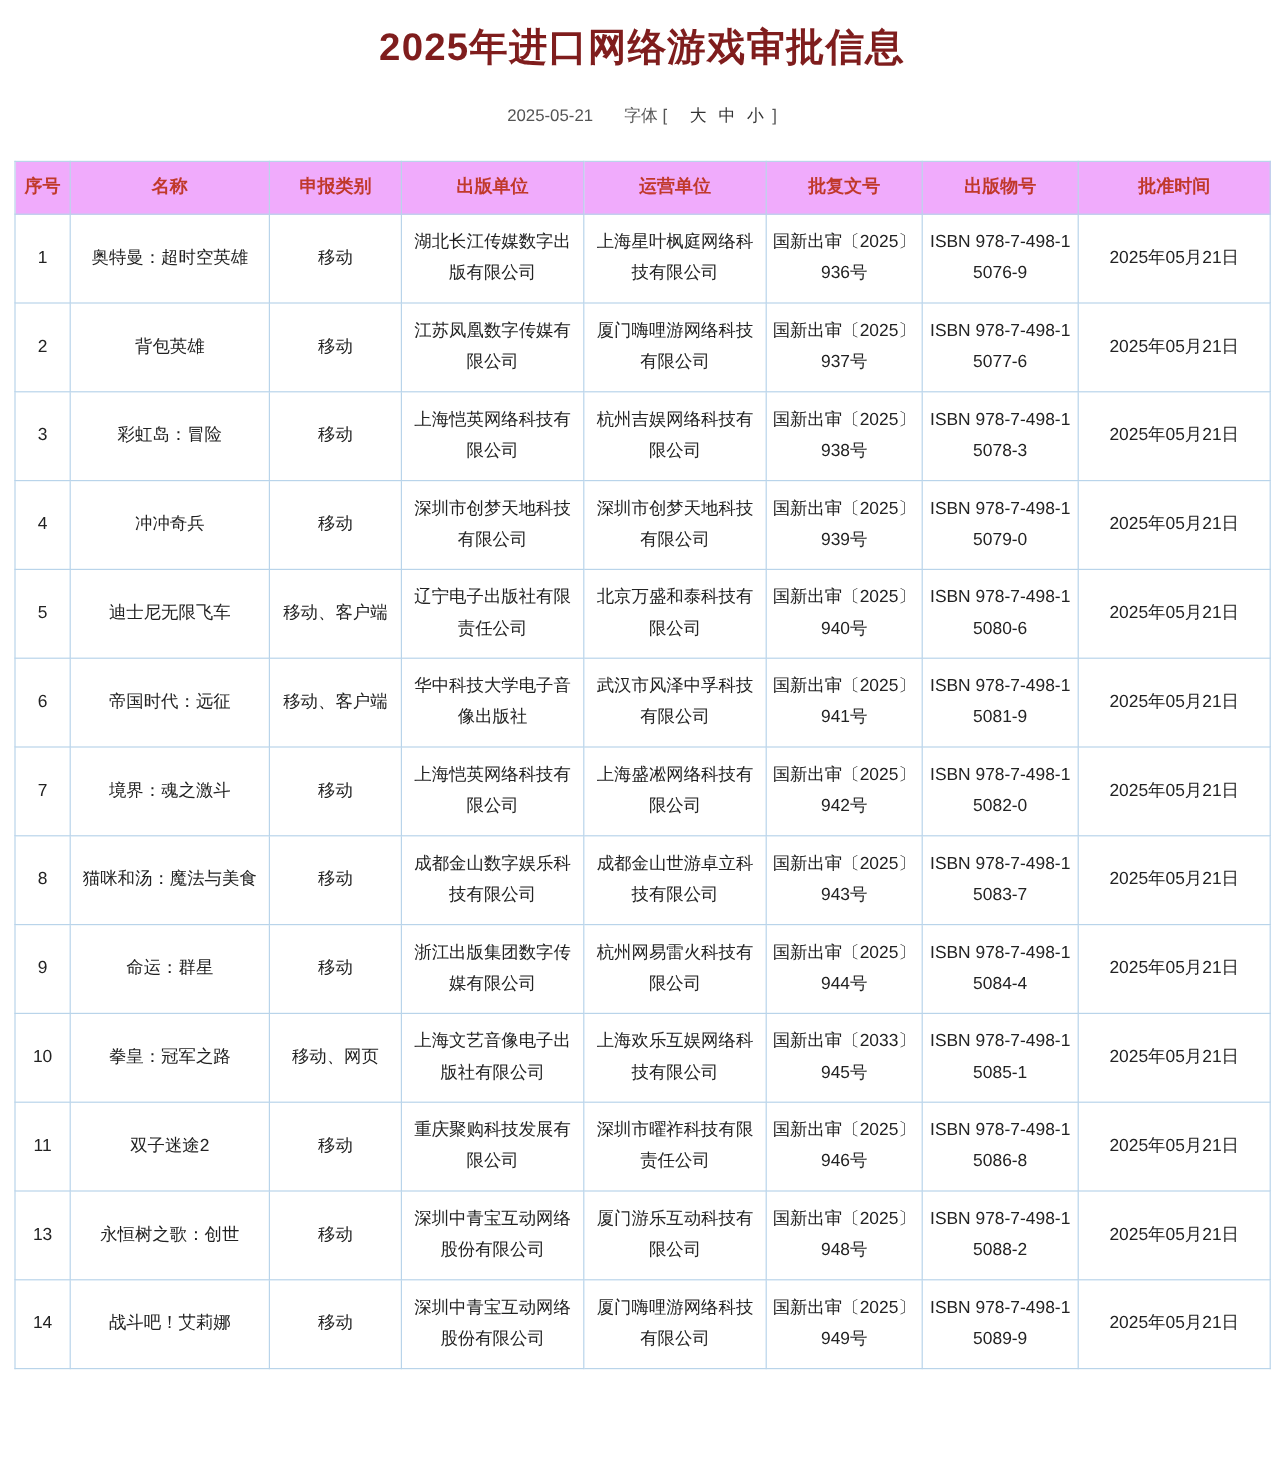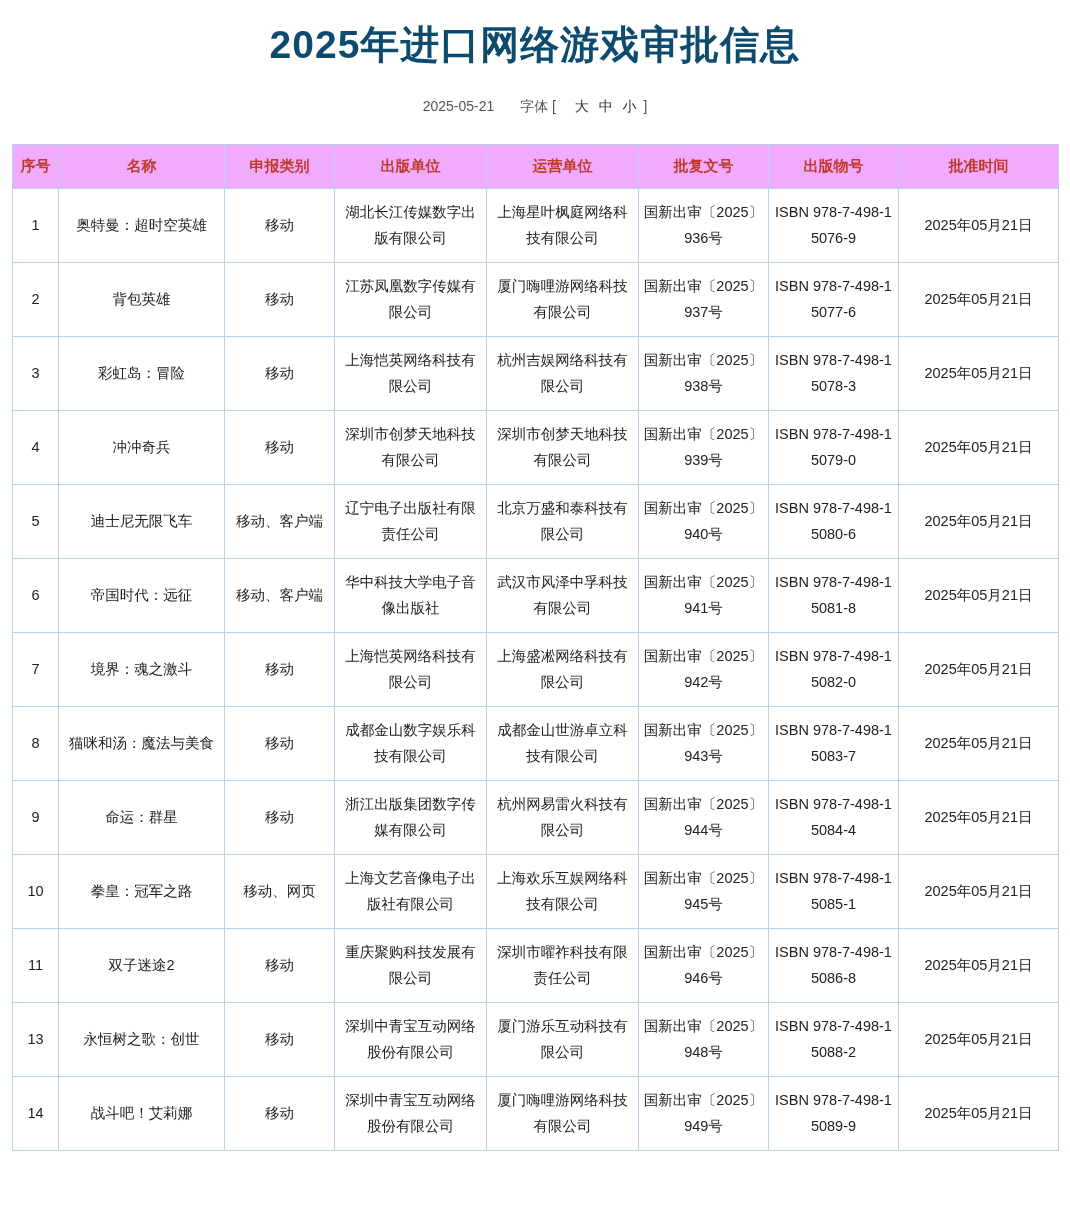--- a/index.html
+++ b/index.html
@@ -10,22 +10,22 @@
     background: #ffffff;
     font-family: "Liberation Sans", sans-serif;
   }
   body {
     width: 1070px;
     min-height: 1220px;
     position: relative;
   }
   .page-title {
     text-align: center;
-    color: #0c4a6e;
-    font-size: 39px;
+    color: #7f1d1d;
+    font-size: 32px;
     font-weight: bold;
     letter-spacing: 1px;
     padding-top: 18px;
     padding-bottom: 4px;
   }
   .meta-line {
     text-align: center;
     color: #555555;
     font-size: 14px;
     padding-top: 22px;
@@ -165,21 +165,21 @@
         <td class="cell-break">ISBN 978-7-498-15080-6</td>
         <td>2025年05月21日</td>
       </tr>
       <tr>
         <td>6</td>
         <td class="cell-break">帝国时代：远征</td>
         <td>移动、客户端</td>
         <td class="cell-break">华中科技大学电子音像出版社</td>
         <td class="cell-break">武汉市风泽中孚科技有限公司</td>
         <td class="cell-break">国新出审〔2025〕941号</td>
-        <td class="cell-break">ISBN 978-7-498-15081-8</td>
+        <td class="cell-break">ISBN 978-7-498-15081-9</td>
         <td>2025年05月21日</td>
       </tr>
       <tr>
         <td>7</td>
         <td class="cell-break">境界：魂之激斗</td>
         <td>移动</td>
         <td class="cell-break">上海恺英网络科技有限公司</td>
         <td class="cell-break">上海盛凇网络科技有限公司</td>
         <td class="cell-break">国新出审〔2025〕942号</td>
         <td class="cell-break">ISBN 978-7-498-15082-0</td>
@@ -204,21 +204,21 @@
         <td class="cell-break">国新出审〔2025〕944号</td>
         <td class="cell-break">ISBN 978-7-498-15084-4</td>
         <td>2025年05月21日</td>
       </tr>
       <tr>
         <td>10</td>
         <td class="cell-break">拳皇：冠军之路</td>
         <td>移动、网页</td>
         <td class="cell-break">上海文艺音像电子出版社有限公司</td>
         <td class="cell-break">上海欢乐互娱网络科技有限公司</td>
-        <td class="cell-break">国新出审〔2025〕945号</td>
+        <td class="cell-break">国新出审〔2033〕945号</td>
         <td class="cell-break">ISBN 978-7-498-15085-1</td>
         <td>2025年05月21日</td>
       </tr>
       <tr>
         <td>11</td>
         <td class="cell-break">双子迷途2</td>
         <td>移动</td>
         <td class="cell-break">重庆聚购科技发展有限公司</td>
         <td class="cell-break">深圳市曜祚科技有限责任公司</td>
         <td class="cell-break">国新出审〔2025〕946号</td>

